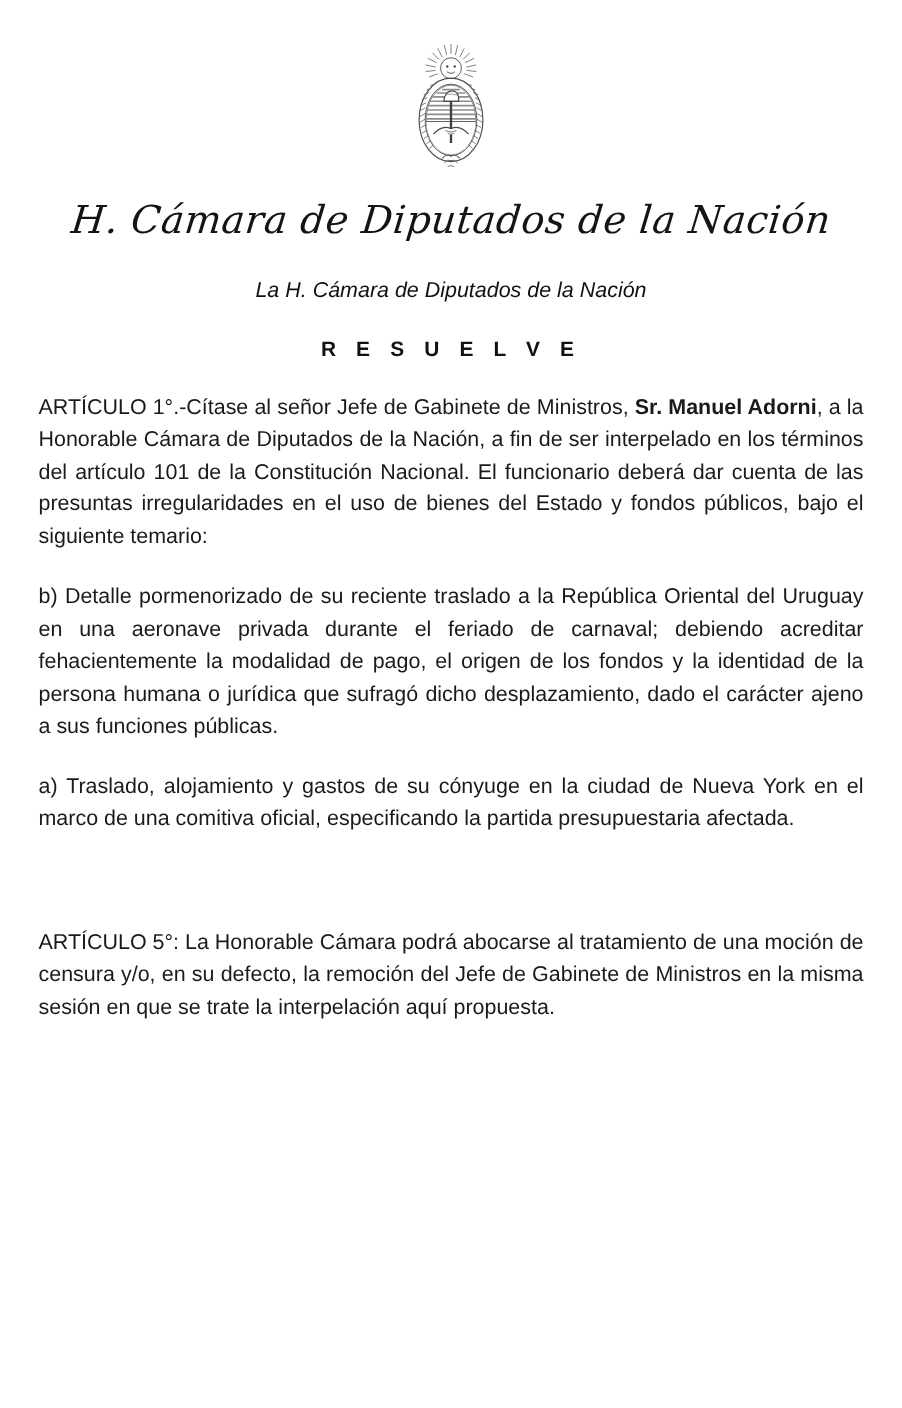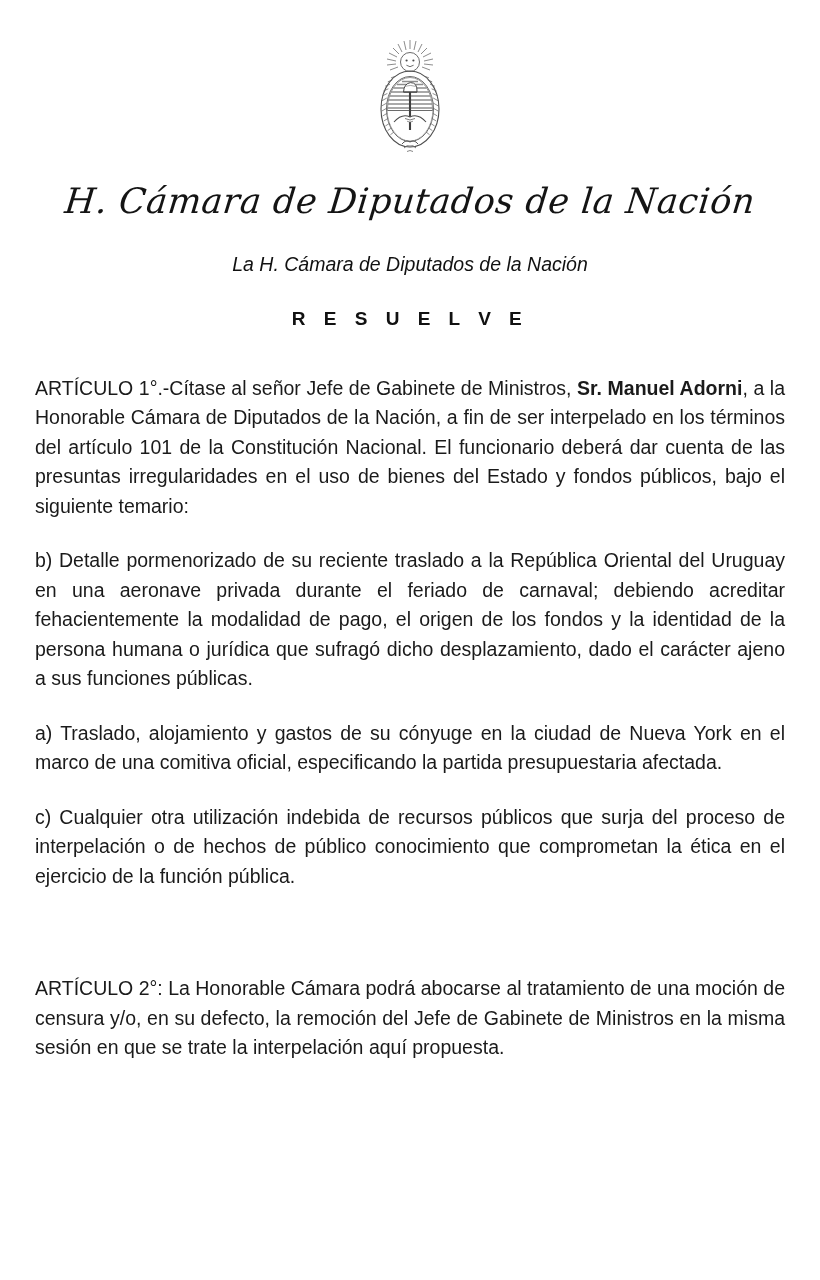--- a/index.html
+++ b/index.html
@@ -71,21 +71,21 @@
     margin: 32px 0 0 0;
     text-align: center;
     font-size: 19px;
     font-weight: bold;
     letter-spacing: 6.5px;
     color: #111111;
   }
 
   
   .body-wrap {
-    margin: 44px auto 0 auto;
+    margin: 26px auto 0 auto;
     width: 750px;
   }
   p.para {
     margin: 0 0 25px 0;
     font-size: 19.5px;
     line-height: 29.5px;
     text-align: justify;
     text-justify: inter-word;
     color: #1a1a1a;
     hyphens: none;
@@ -204,21 +204,20 @@
   <h3 class="doc-verb">R E S U E L V E</h3>
 
   <main class="body-wrap">
 
     <p class="para"><span>ARTÍCULO 1°.-Cítase al señor Jefe de Gabinete de Ministros, </span><b>Sr. Manuel Adorni</b><span>, a la Honorable Cámara de Diputados de la Nación, a fin de ser interpelado en los términos del artículo 101 de la Constitución Nacional. El funcionario deberá dar cuenta de las presuntas irregularidades en el uso de bienes del Estado y fondos públicos, bajo el siguiente temario:</span></p>
 
     <p class="para">b) Detalle pormenorizado de su reciente traslado a la República Oriental del Uruguay en una aeronave privada durante el feriado de carnaval; debiendo acreditar fehacientemente la modalidad de pago, el origen de los fondos y la identidad de la persona humana o jurídica que sufragó dicho desplazamiento, dado el carácter ajeno a sus funciones públicas.</p>
 
     <p class="para">a) Traslado, alojamiento y gastos de su cónyuge en la ciudad de Nueva York en el marco de una comitiva oficial, especificando la partida presupuestaria afectada.</p>
 
-    <p class="para">c) Cualquier otra utilización indebida de recursos públicos que surja del proceso de interpelación o de hechos de público conocimiento que comprometan la ética en el ejercicio de la función pública.</p>
 
     <div class="spacer-block"></div>
 
-    <p class="para">ARTÍCULO 2°: La Honorable Cámara podrá abocarse al tratamiento de una moción de censura y/o, en su defecto, la remoción del Jefe de Gabinete de Ministros en la misma sesión en que se trate la interpelación aquí propuesta.</p>
+    <p class="para">ARTÍCULO 5°: La Honorable Cámara podrá abocarse al tratamiento de una moción de censura y/o, en su defecto, la remoción del Jefe de Gabinete de Ministros en la misma sesión en que se trate la interpelación aquí propuesta.</p>
 
   </main>
 
 </div>
 
 </body></html>

